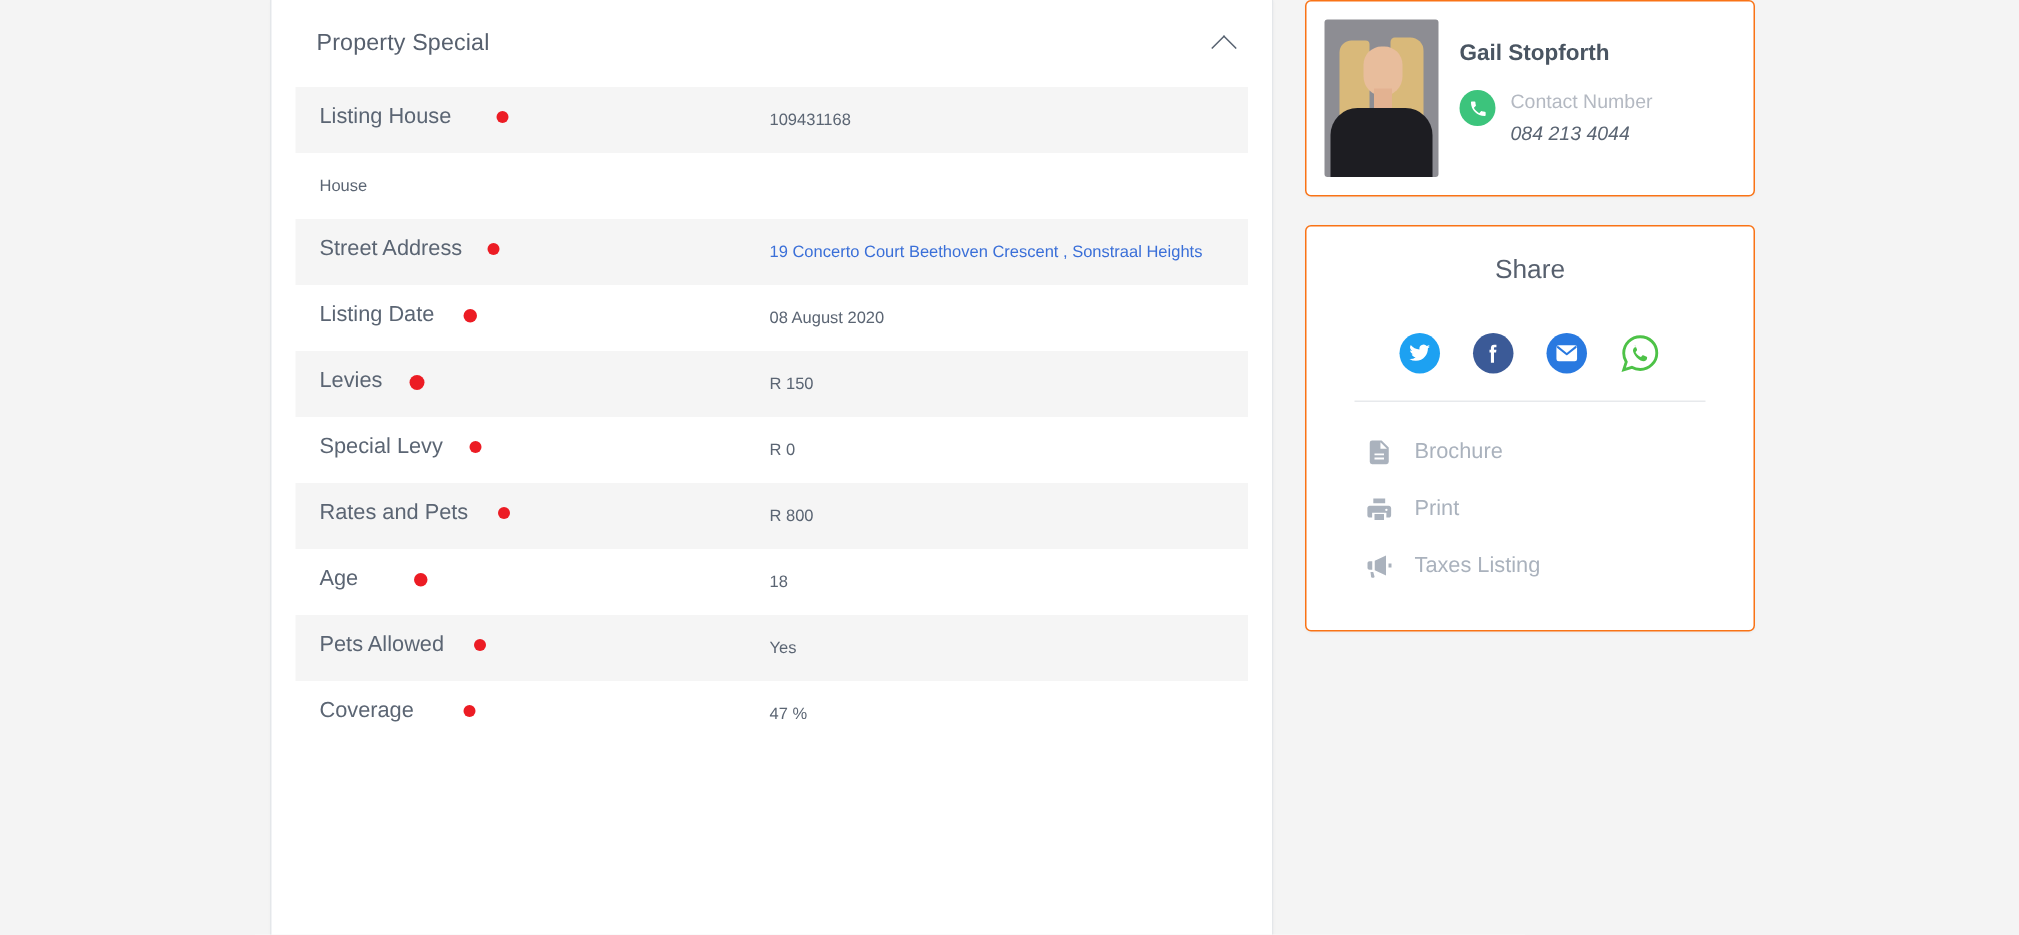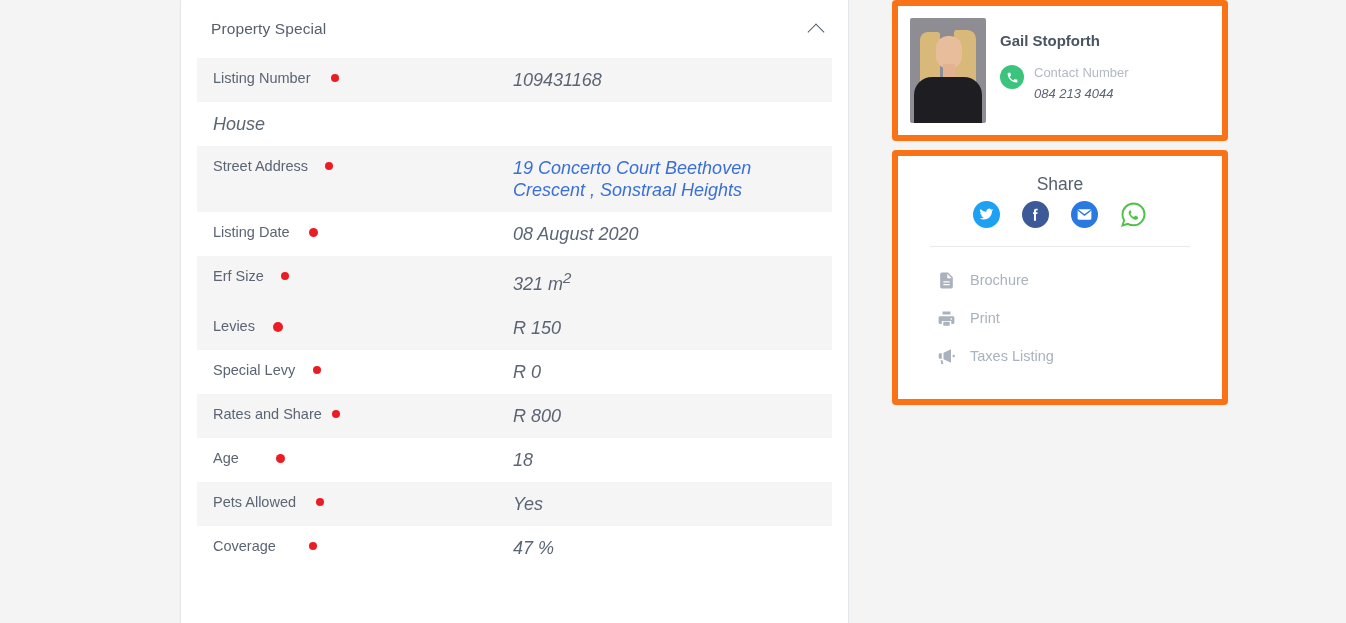--- a/index.html
+++ b/index.html
@@ -70,46 +70,45 @@
   .row .label {
     position: relative;
     width: 300px;
     flex: 0 0 300px;
     font-size: 14.5px;
     color: #5b6573;
     line-height: 18px;
   }
   .row .value {
     flex: 1 1 auto;
-    font-size: 18px;
+    font-size: 11px;
     color: #5b6573;
     line-height: 22px;
     padding-right: 10px;
-    font-style: italic;
   }
   .row .value.link {
     color: #3a6fd8;
     cursor: pointer;
   }
   .dot {
     display: inline-block;
     position: absolute;
     top: 5px;
     background: #ec1c24;
     border-radius: 50%;
     width: 8px; height: 8px;
   }
 
   
   .side-card {
     position: absolute;
-    left: 892px;
-    width: 336px;
+    left: 870px;
+    width: 300px;
     background: #ffffff;
-    border: 6px solid #f97316;
+    border: 1px solid #f97316;
     border-radius: 4px;
     box-shadow: 0 1px 2px rgba(0,0,0,0.03);
   }
   .agent-card { top: 0px; padding: 12px; display: flex; gap: 14px; }
   .agent-photo {
     width: 76px; height: 105px;
     flex: 0 0 76px;
     border-radius: 2px;
     overflow: hidden;
     background: #8d8d93;
@@ -160,21 +159,21 @@
     color: #5b6573;
     line-height: 22px;
     font-style: italic;
   }
 
   .share-card { top: 150px; padding: 18px 24px 24px 24px; }
   .share-title {
     text-align: center;
     font-size: 17.5px;
     color: #57606e;
-    margin-bottom: 6px;
+    margin-bottom: 32px;
   }
   .social-row {
     display: flex; justify-content: center; gap: 22px;
     margin-bottom: 18px;
   }
   .social {
     width: 27px; height: 27px;
     border-radius: 50%;
     display: flex; align-items: center; justify-content: center;
     cursor: pointer;
@@ -200,48 +199,44 @@
 
   <div class="main-card">
 
     <div class="section-head">
       <span class="section-title">Property Special</span>
       <span class="chevron"></span>
     </div>
 
     <div class="table">
         <div class="row alt">
-          <div class="label"><span>Listing Number</span><span class="dot" style="left: 118px; width: 8px; height: 8px; background: rgb(236, 28, 36);"></span></div>
+          <div class="label"><span>Listing House</span><span class="dot" style="left: 118px; width: 8px; height: 8px; background: rgb(236, 28, 36);"></span></div>
           <div class="value"><span>109431168</span></div>
         </div>
         <div class="row">
           <div class="value"><span>House</span></div>
         </div>
         <div class="row alt">
           <div class="label"><span>Street Address</span><span class="dot" style="left: 112px; width: 8px; height: 8px; background: rgb(236, 28, 36);"></span></div>
           <div class="value link"><span>19 Concerto Court Beethoven Crescent , Sonstraal Heights</span></div>
         </div>
         <div class="row">
           <div class="label"><span>Listing Date</span><span class="dot" style="left: 96px; width: 9px; height: 9px; background: rgb(236, 28, 36);"></span></div>
           <div class="value"><span>08 August 2020</span></div>
         </div>
         <div class="row alt">
-          <div class="label"><span>Erf Size</span><span class="dot" style="left: 68px; width: 8px; height: 8px; background: rgb(236, 28, 36);"></span></div>
-          <div class="value"><span>321 m</span><sup>2</sup></div>
-        </div>
-        <div class="row alt">
           <div class="label"><span>Levies</span><span class="dot" style="left: 60px; width: 10px; height: 10px; background: rgb(236, 28, 36);"></span></div>
           <div class="value"><span>R 150</span></div>
         </div>
         <div class="row">
           <div class="label"><span>Special Levy</span><span class="dot" style="left: 100px; width: 8px; height: 8px; background: rgb(236, 28, 36);"></span></div>
           <div class="value"><span>R 0</span></div>
         </div>
         <div class="row alt">
-          <div class="label"><span>Rates and Share</span><span class="dot" style="left: 119px; width: 8px; height: 8px; background: rgb(236, 28, 36);"></span></div>
+          <div class="label"><span>Rates and Pets</span><span class="dot" style="left: 119px; width: 8px; height: 8px; background: rgb(236, 28, 36);"></span></div>
           <div class="value"><span>R 800</span></div>
         </div>
         <div class="row">
           <div class="label"><span>Age</span><span class="dot" style="left: 63px; width: 9px; height: 9px; background: rgb(236, 28, 36);"></span></div>
           <div class="value"><span>18</span></div>
         </div>
         <div class="row alt">
           <div class="label"><span>Pets Allowed</span><span class="dot" style="left: 103px; width: 8px; height: 8px; background: rgb(236, 28, 36);"></span></div>
           <div class="value"><span>Yes</span></div>
         </div>

